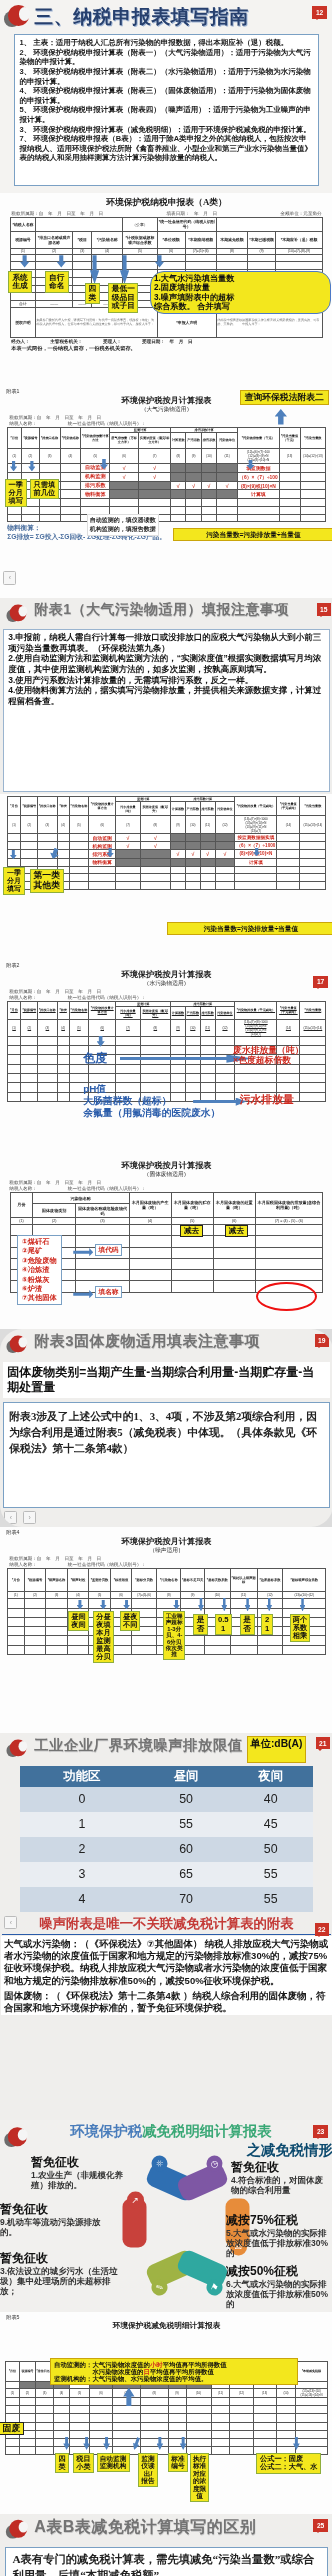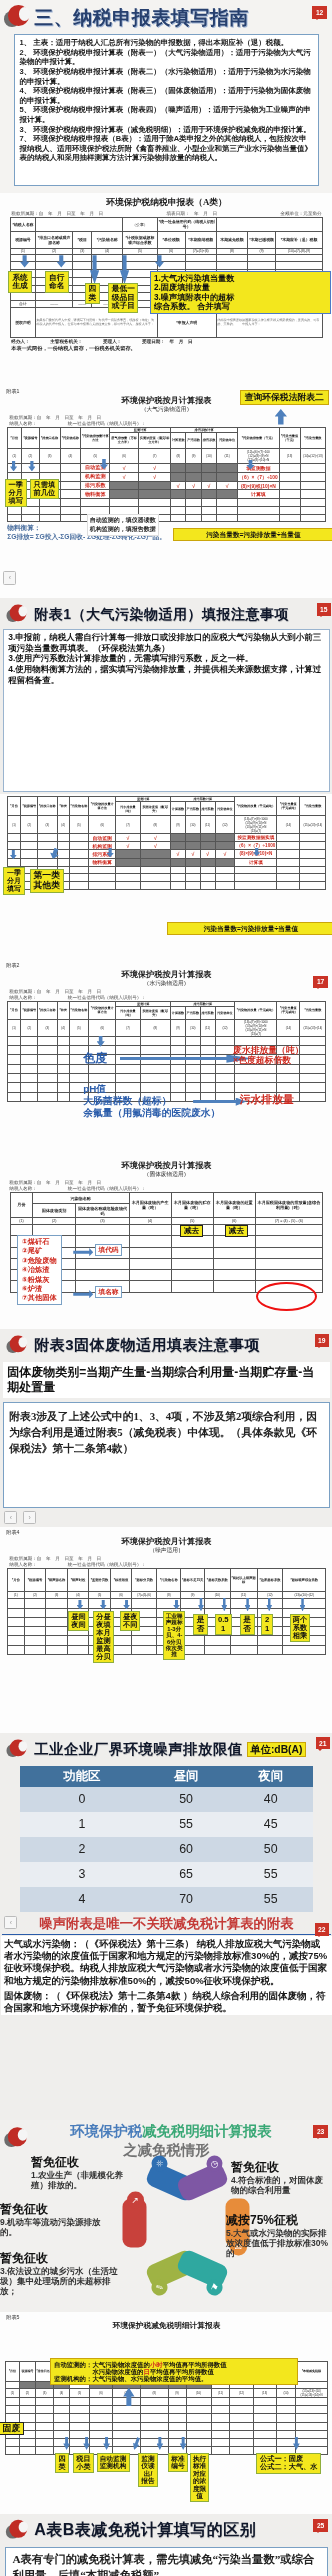--- a/index.html
+++ b/index.html
@@ -9,35 +9,35 @@
   
   .logo{position:relative;width:27px;height:27px;flex:0 0 27px;}
   .logo .c1{position:absolute;left:1px;top:7.2px;width:15.5px;height:15.5px;border-radius:50%;background:#6d6d6d;}
   .logo .c2{position:absolute;left:5.2px;top:1px;width:20.6px;height:20.6px;border-radius:50%;background:#c02c25;}
   .logo .c3{position:absolute;left:15.5px;top:3.1px;width:11.3px;height:13.4px;border-radius:50%;background:#f5f5f5;}
   
   .pgbadge{position:absolute;width:14.4px;height:12.4px;background:#ca3327;color:#fff;font-size:6.7px;font-weight:bold;
     display:flex;align-items:center;justify-content:center;}
   .pgbadge:after{content:"";position:absolute;left:2.6px;bottom:-3.6px;border:2.1px solid transparent;border-top-color:#ca3327;}
   
-  .shead{display:flex;align-items:center;gap:4.1px;padding:3.1px 5.2px 1px 3.1px;}
-  .shead .t{color:#0f172a;font-weight:bold;font-size:16px;letter-spacing:0.5px;text-shadow:0.5px 1px 0.5px #c9c9c9;white-space:nowrap;}
+  .shead{display:flex;gap:4.1px;padding:3.1px 5.2px 1px 3.1px;}
+  .shead .t{color:#737373;font-weight:bold;font-size:16px;letter-spacing:0.5px;text-shadow:0.5px 1px 0.5px #c9c9c9;white-space:nowrap;}
   .mainhead .t{color:#27406e;font-size:19px;text-shadow:1px 1px 0 #9fb4d4;}
   
   .box{border:1px solid #7aa0c4;background:#fff;}
   .pre{white-space:pre-line;}
   
   table.f{border-collapse:collapse;table-layout:fixed;background:#fff;}
   table.f td{border:0.5px solid #555;text-align:center;vertical-align:middle;padding:0 0.5px;word-break:break-all;}
   table.f .th{font-weight:bold;}
   .gray{background:#7b7b7b;}
   .chk{color:#c94;color:#cc4433;font-weight:bold;font-size:5.2px;}
   
   .yb{background:#f3e71d;border:1px solid #8fae3c;font-weight:bold;color:#101010;text-align:center;line-height:1.12;}
-  .ybb{border-color:#4d79c7;}
+  .ybb{border-color:#4d79c7;border-radius:14px;}
   .redt{color:#cf2a1f;font-weight:bold;}
   .bluet{color:#2a5caa;font-weight:bold;}
   .abs{position:absolute;}
   
   .ar{width:9.3px;height:12.4px;background:#4f81bd;clip-path:polygon(28% 0,72% 0,72% 52%,100% 52%,50% 100%,0 52%,28% 52%);}
   .arR{height:8.2px;background:#4f81bd;clip-path:polygon(0 32%,80% 32%,80% 0,100% 50%,80% 100%,80% 68%,0 68%);}
   .arU{width:15.5px;height:20.6px;background:#4f81bd;clip-path:polygon(28% 100%,72% 100%,72% 48%,100% 48%,50% 0,0 48%,28% 48%);}
   .meta{font-size:4.6px;color:#444;}
   .ttl{text-align:center;font-weight:bold;color:#1b1b1b;font-family:"Liberation Serif","DejaVu Serif",serif;}
   .navbtn{width:11.3px;height:11.3px;border:0.5px solid #bbb;background:#f6f6f6;color:#999;font-size:6.7px;
@@ -460,20 +460,21 @@
         <span class="c1"></span>
         <span class="c2"></span>
         <span class="c3"></span>
       </span>
     <span class="t" style="font-size:14px;">附表1（大气污染物适用）填报注意事项</span>
   </div>
   <span class="pgbadge" style="top:5.2px;right:2.1px;">15</span>
   <div class="box" style="margin:0 3.1px;padding:2.1px 4.1px;height:157px;overflow:hidden;border-color:#9ab4cf;">
     <div>
         <div class="ni">3.申报前，纳税人需自行计算每一排放口或没排放口的应税大气污染物从大到小前三项污染当量数再填表。（环保税法第九条）</div>
+        <div class="ni">2.使用自动监测方法和监测机构监测方法的，“实测浓度值”根据实测数据填写月均浓度值，其中使用监测机构监测方法的，如多次监测，按孰高原则填写。</div>
         <div class="ni">3.使用产污系数法计算排放量的，无需填写排污系数，反之一样。</div>
         <div class="ni">4.使用物料衡算方法的，据实填写污染物排放量，并提供相关来源数据支撑，计算过程留档备查。</div>
       </div>
   </div>
 </div>
 <style>.ni{font-size:8.5px;font-weight:bold;line-height:1.25;color:#151515;}</style>
 
 <div class="sec paper" style="height:166px;">
   <div style="position:relative;height:100%;">
     <table class="f" style="width:96%;margin:2.1px auto 0 auto;font-size:3.1px;">
@@ -675,21 +676,21 @@
   <div class="ttl" style="font-size:8.2px;">环境保护税按月计算报表</div>
   <div class="ttl" style="font-size:5.7px;font-weight:normal;">（水污染物适用）</div>
   <span class="pgbadge" style="top:15.5px;right:5.2px;">17</span>
   <div style="display:flex;gap:15.5px;padding:1px 9.3px;">
       <span class="meta">税款所属期：自　年　月　日至　年　月　日</span>
     </div>
   <div style="display:flex;gap:31px;padding:0 9.3px 1px 9.3px;">
       <span class="meta">纳税人名称：</span>
       <span class="meta">统一社会信用代码（纳税人识别号）：</span>
     </div>
-  <div style="position:relative;">
+  <div style="position:relative;text-decoration:underline;">
     <table class="f" style="width:96%;margin:0 auto;font-size:3.1px;">
       <colgroup>
           <col style="width:4.3%">
           <col style="width:5.2%">
           <col style="width:6%">
           <col style="width:3.8%">
           <col style="width:6%">
           <col style="width:8.5%">
           <col style="width:7.5%">
           <col style="width:9.5%">
@@ -986,21 +987,21 @@
 ⑥炉渣
 ⑦其他固体</div>
     <div class="arR abs" style="left:22%;top:56px;width:6%;"></div>
     <div class="redt abs" style="left:28.5%;top:52px;font-size:6.7px;border:1px solid #7aa0c4;background:#fff;padding:0.5px 2.6px;">填代码</div>
     <div class="arR abs" style="left:22%;top:98px;width:6%;"></div>
     <div class="redt abs" style="left:28.5%;top:94px;font-size:6.7px;border:1px solid #7aa0c4;background:#fff;padding:0.5px 2.6px;">填名称</div>
     <div class="abs" style="left:77%;top:90px;width:57px;height:25px;border:2.1px solid #ee1111;border-radius:50%;"></div>
   </div>
 </div>
 
-<div class="sec" style="height:198px;background:#efeeec;">
+<div class="sec" style="height:198px;background:#efeeec;border-radius:22px;">
   <div class="shead">
     <span class="logo" style="transform:scale(.8);">
         <span class="c1"></span>
         <span class="c2"></span>
         <span class="c3"></span>
       </span>
     <span class="t" style="font-size:15px;">附表3固体废物适用填表注意事项</span>
   </div>
   <span class="pgbadge" style="top:5.2px;right:4.1px;">19</span>
   <div style="background:#fff;margin:2.1px 3.1px;padding:3.1px 4.1px;font-size:12px;font-weight:bold;line-height:1.25;color:#111;">固体废物类别=当期产生量-当期综合利用量-当期贮存量-当期处置量</div>
@@ -1244,29 +1245,29 @@
           <td>55</td>
         </tr>
   </tbody>
     </table>
 </div>
 
 <div class="sec" style="height:206px;background:#efeeec;">
   <span class="navbtn abs" style="left:4.1px;top:2.1px;">‹</span>
   <span class="pgbadge" style="top:9.3px;right:4.1px;">22</span>
   <div style="color:#c43b38;font-weight:bold;font-size:13.4px;text-align:center;border-bottom:1.5px solid #2a5caa;padding-bottom:1px;margin:1px 2.1px;font-family:'Liberation Serif','DejaVu Serif',serif;">噪声附表是唯一不关联减免税计算表的附表</div>
-  <div style="background:#fff;margin:0 1px;padding:2.1px 3.1px;font-size:9.5px;font-weight:bold;line-height:1.28;color:#171717;">大气或水污染物：（《环保税法》第十三条） 纳税人排放应税大气污染物或者水污染物的浓度值低于国家和地方规定的污染物排放标准30%的，减按75%征收环境保护税。纳税人排放应税大气污染物或者水污染物的浓度值低于国家和地方规定的污染物排放标准50%的，减按50%征收环境保护税。</div>
+  <div style="background:#fff;margin:0 1px;padding:2.1px 3.1px;font-size:9.5px;font-weight:bold;line-height:1.28;color:#171717;">大气或水污染物：（《环保税法》⑦其他固体） 纳税人排放应税大气污染物或者水污染物的浓度值低于国家和地方规定的污染物排放标准30%的，减按75%征收环境保护税。纳税人排放应税大气污染物或者水污染物的浓度值低于国家和地方规定的污染物排放标准50%的，减按50%征收环境保护税。</div>
   <div style="background:#fff;margin:0 1px;padding:1px 3.1px;font-size:9.5px;font-weight:bold;line-height:1.28;color:#171717;">固体废物：（《环保税法》第十二条第4款 ）纳税人综合利用的固体废物，符合国家和地方环境保护标准的，暂予免征环境保护税。</div>
 </div>
 
 <div class="sec" style="height:192px;background:#f1f0ee;">
   <div style="text-align:center;padding-top:2.1px;font-weight:bold;font-size:14.4px;">
     <span style="color:#4a7dbb;margin-left:9px;">环境保护税</span><span style="color:#3aa876;">减免税明细计算报表</span>
   </div>
-  <div style="text-align:center;font-weight:bold;font-size:14.4px;color:#737373;">之减免税情形</div>
+  <div style="text-align:right;font-weight:bold;font-size:14.4px;color:#0c4a6e;">之减免税情形</div>
   <span class="pgbadge" style="top:5.2px;right:5.2px;">23</span>
   <span class="logo abs" style="left:2.1px;top:5.2px;transform:scale(.9);">
       <span class="c1"></span>
       <span class="c2"></span>
       <span class="c3"></span>
     </span>
 
   <div class="abs" style="left:117px;top:50px;width:118px;height:118px;">
     <div class="seg" style="left:30px;top:0;background:#2f6fb2;transform:rotate(24deg);">
         <span class="ic" style="left:-2.1px;top:-8.2px;background:#2f6fb2;">☼</span>
@@ -1301,20 +1302,24 @@
     <div class="jmtext">3.依法设立的城乡污水（生活垃圾）集中处理场所的未超标排放；</div>
   </div>
 
   <div class="abs" style="left:231px;top:39px;width:100px;">
     <div class="jmlabel">暂免征收</div>
     <div class="jmtext">4.符合标准的，对固体废物的综合利用量</div>
   </div>
   <div class="abs" style="left:226px;top:92px;width:106px;">
     <div class="jmlabel">减按75%征税</div>
     <div class="jmtext">5.大气或水污染物的实际排放浓度值低于排放标准30%的</div>
+  </div>
+  <div class="abs" style="left:226px;top:143px;width:106px;">
+    <div class="jmlabel">减按50%征税</div>
+    <div class="jmtext">6.大气或水污染物的实际排放浓度值低于排放标准50%的</div>
   </div>
 </div>
 
 <div class="sec paper" style="height:202px;">
   <div style="font-size:5.2px;padding:1.5px 0 0 6.2px;color:#333;">附表5</div>
   <div class="ttl" style="font-size:7.7px;">环境保护税减免税明细计算报表</div>
   <div style="position:relative;">
     <div class="yb abs" style="left:15%;top:-2.1px;width:72%;text-align:left;font-size:6.4px;padding:1.5px 3.1px;z-index:3;border-color:#caa50a;">
       <div><span>自动监测的：大气污染物浓度值的</span><span class="redt">小时</span><span>平均值再平均所得数值</span></div>
       <div><span>　　　　　　水污染物浓度值的</span><span class="redt">日</span><span>平均值再平均所得数值</span></div>

